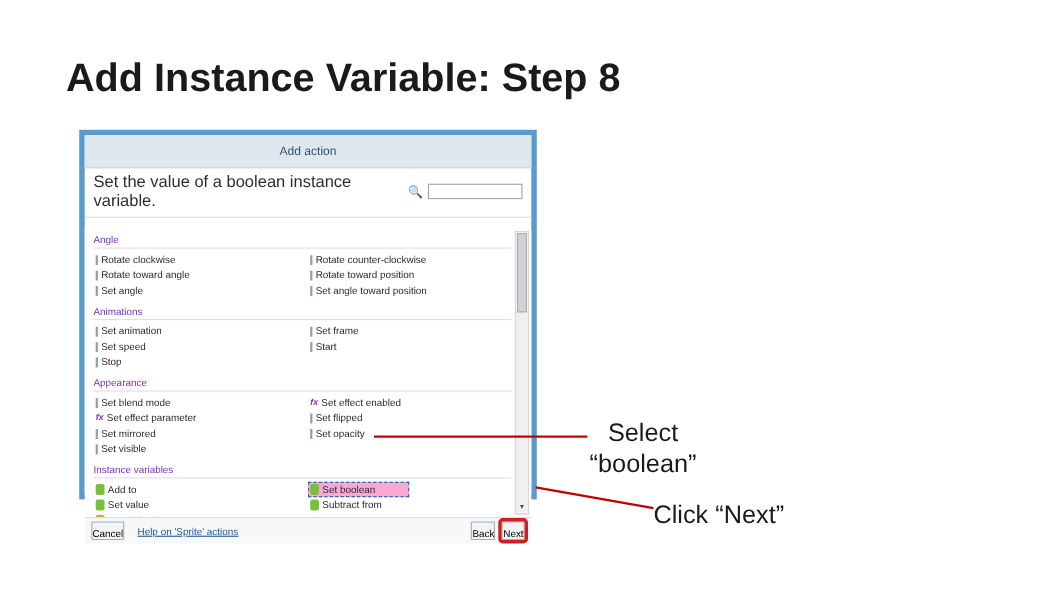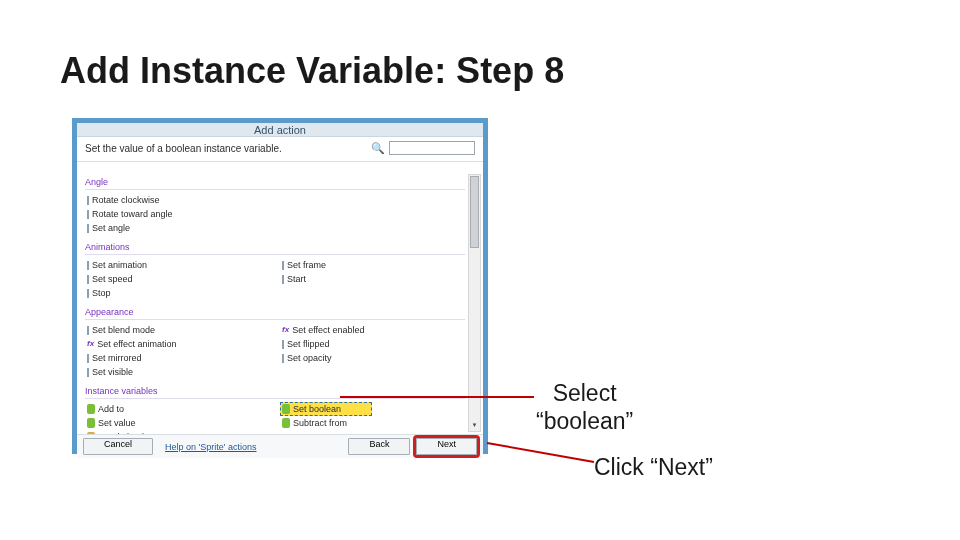--- a/index.html
+++ b/index.html
@@ -1,24 +1,24 @@
 <!DOCTYPE html>
 <html><head>
 <meta charset="utf-8">
 <style>
   * { box-sizing: border-box; margin: 0; padding: 0; }
   html, body { width: 960px; height: 540px; background: #fff; font-family: "Segoe UI", Arial, sans-serif; }
   .slide { position: relative; width: 960px; height: 540px; }
   .slide-title { position: absolute; left: 60px; top: 50px; font-size: 36px; font-weight: 700; color: #1a1a1a; }
 
   .dialog { position: absolute; left: 72px; top: 118px; width: 416px; height: 336px; border: 5px solid #5b9bcc; background: #fff; }
-  .dlg-titlebar { background: #dfe8ef; height: 14px; display: flex; align-items: center; justify-content: center; border-bottom: 1px solid #c9d6e1; }
+  .dlg-titlebar { background: #dfe8ef; height: 30px; display: flex; align-items: center; justify-content: center; border-bottom: 1px solid #c9d6e1; }
   .dlg-titlebar span { font-size: 11px; color: #36526b; }
   .dlg-info { display: flex; align-items: center; justify-content: space-between; padding: 4px 8px 6px 8px; border-bottom: 1px solid #d9dee2; }
-  .dlg-info-text { font-size: 10px; color: #2d2d2d; }
+  .dlg-info-text { font-size: 15px; color: #2d2d2d; }
   .dlg-search { display: flex; align-items: center; gap: 4px; }
   .search-icon { font-size: 11px; color: #4a4a4a; }
   .dlg-search input { width: 86px; height: 14px; border: 1px solid #9ba5ae; font-size: 9px; padding: 0 2px; }
 
   .dlg-body { position: relative; height: 262px; overflow: hidden; background: #fff; margin-top: 10px; }
   .dlg-scroll { position: absolute; inset: 0; padding: 4px 18px 4px 8px; }
   .scrollbar { position: absolute; right: 2px; top: 2px; width: 13px; height: 258px; background: #f0f0f0; border: 1px solid #d6d6d6; }
   .scrollbar .thumb { position: absolute; left: 1px; top: 1px; width: 9px; height: 72px; background: #cfd3d7; border: 1px solid #a9adb1; }
   .scrollbar .arrow { position: absolute; left: 0; width: 11px; height: 11px; font-size: 7px; display: flex; align-items: center; justify-content: center; color: #4a4a4a; }
   .scrollbar .arrow.bot { bottom: 1px; }
@@ -27,25 +27,25 @@
   .cat-label { font-size: 9px; color: #7a33c0; padding: 1px 0 2px 0; border-bottom: 1px solid #e2dbee; margin-bottom: 3px; }
   .cat-cols { display: flex; gap: 10px; }
   .col { flex: 1; display: flex; flex-direction: column; gap: 0px; }
   .item { display: flex; align-items: center; gap: 3px; font-size: 9px; color: #2b2b2b; padding: 1px 2px; line-height: 12px; cursor: default; }
   .tick { display: inline-block; width: 2px; height: 9px; background: #8ea0af; }
   .fx { font-size: 8px; font-style: italic; color: #7a33c0; font-weight: bold; }
   .iv-icon { display: inline-block; width: 8px; height: 10px; border-radius: 2px; }
   .iv-g { background: #7abf3a; }
   .iv-o { background: #e0a840; }
 
-  .item.selected { background: #fde047; outline: 1px dashed #2a6fb0; outline-offset: -1px; }
+  .item.selected { background: #f9a8d4; outline: 1px dashed #2a6fb0; outline-offset: -1px; }
   .hl-red { outline: 3px solid #cc1f1f; outline-offset: 0; }
 
   .dlg-footer { height: 24px; border-top: 1px solid #d9dee2; background: #f7f8f9; display: flex; align-items: center; padding: 0 6px; gap: 6px; }
-  .btn { height: 17px; font-size: 9px; background: #f2f3f4; border: 1px solid #a6adb4; padding: 0 20px; display: flex; align-items: flex-start; border-radius: 1px; cursor: pointer; }
+  .btn { height: 17px; font-size: 9px; background: #f2f3f4; border: 1px solid #a6adb4; padding: 0 0; display: flex; align-items: flex-end; border-radius: 1px; cursor: pointer; }
   .footer-link { font-size: 9px; color: #215a9a; text-decoration: underline; margin-left: 6px; cursor: pointer; }
   .footer-spacer { flex: 1; }
 
   .callout { position: absolute; font-size: 23px; color: #1a1a1a; text-align: center; line-height: 1.2; }
   .callout1 { left: 536px; top: 380px; }
   .callout2 { left: 594px; top: 454px; }
 
   .ann-line { position: absolute; stroke: #c00000; stroke-width: 2; fill: none; }
 </style>
 </head>
@@ -80,20 +80,34 @@
                 </div>
               <div class="item">
                   <span class="tick"></span>
                   <span>Rotate toward angle</span>
                 </div>
               <div class="item">
                   <span class="tick"></span>
                   <span>Set angle</span>
                 </div>
             </div>
+            <div class="col">
+              <div class="item">
+                  <span class="tick"></span>
+                  <span>Rotate counter-clockwise</span>
+                </div>
+              <div class="item">
+                  <span class="tick"></span>
+                  <span>Rotate toward position</span>
+                </div>
+              <div class="item">
+                  <span class="tick"></span>
+                  <span>Set angle toward position</span>
+                </div>
+            </div>
           </div>
         </div>
 
         <div class="cat">
           <div class="cat-label">Animations</div>
           <div class="cat-cols">
             <div class="col">
               <div class="item">
                   <span class="tick"></span>
                   <span>Set animation</span>
@@ -123,21 +137,21 @@
         <div class="cat">
           <div class="cat-label">Appearance</div>
           <div class="cat-cols">
             <div class="col">
               <div class="item">
                   <span class="tick"></span>
                   <span>Set blend mode</span>
                 </div>
               <div class="item">
                   <span class="fx">fx</span>
-                  <span>Set effect animation</span>
+                  <span>Set effect parameter</span>
                 </div>
               <div class="item">
                   <span class="tick"></span>
                   <span>Set mirrored</span>
                 </div>
               <div class="item">
                   <span class="tick"></span>
                   <span>Set visible</span>
                 </div>
             </div>

